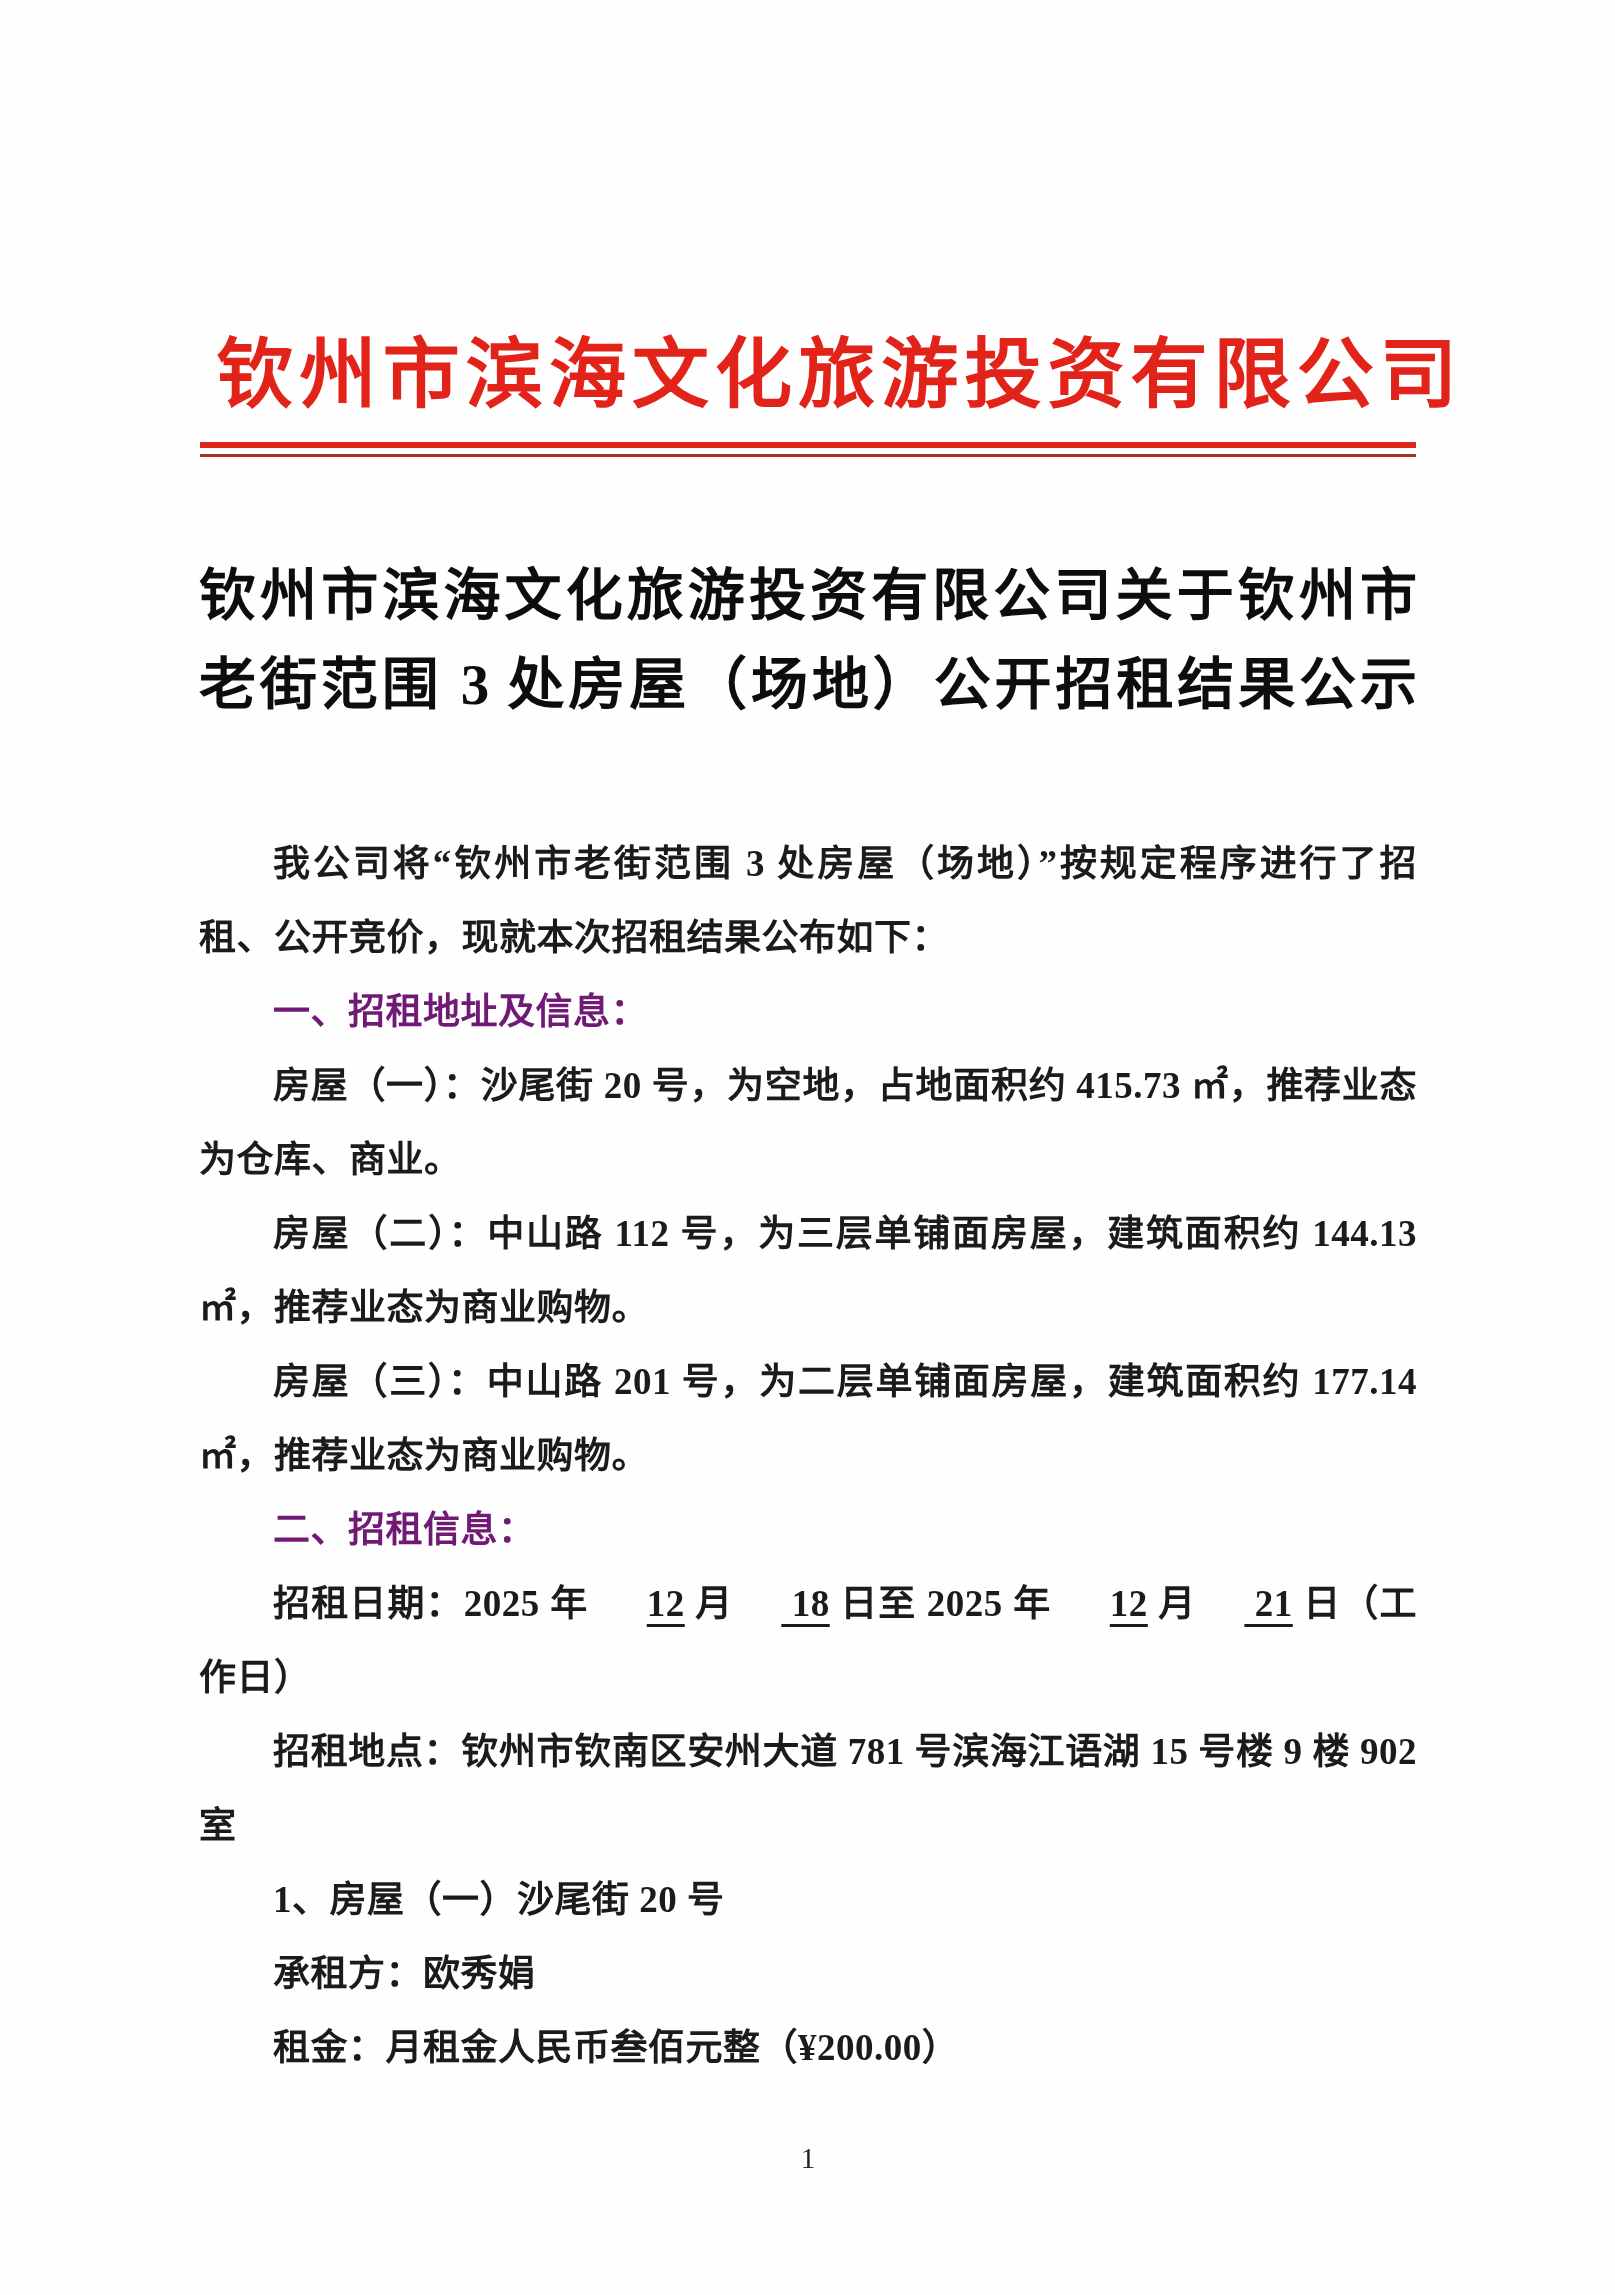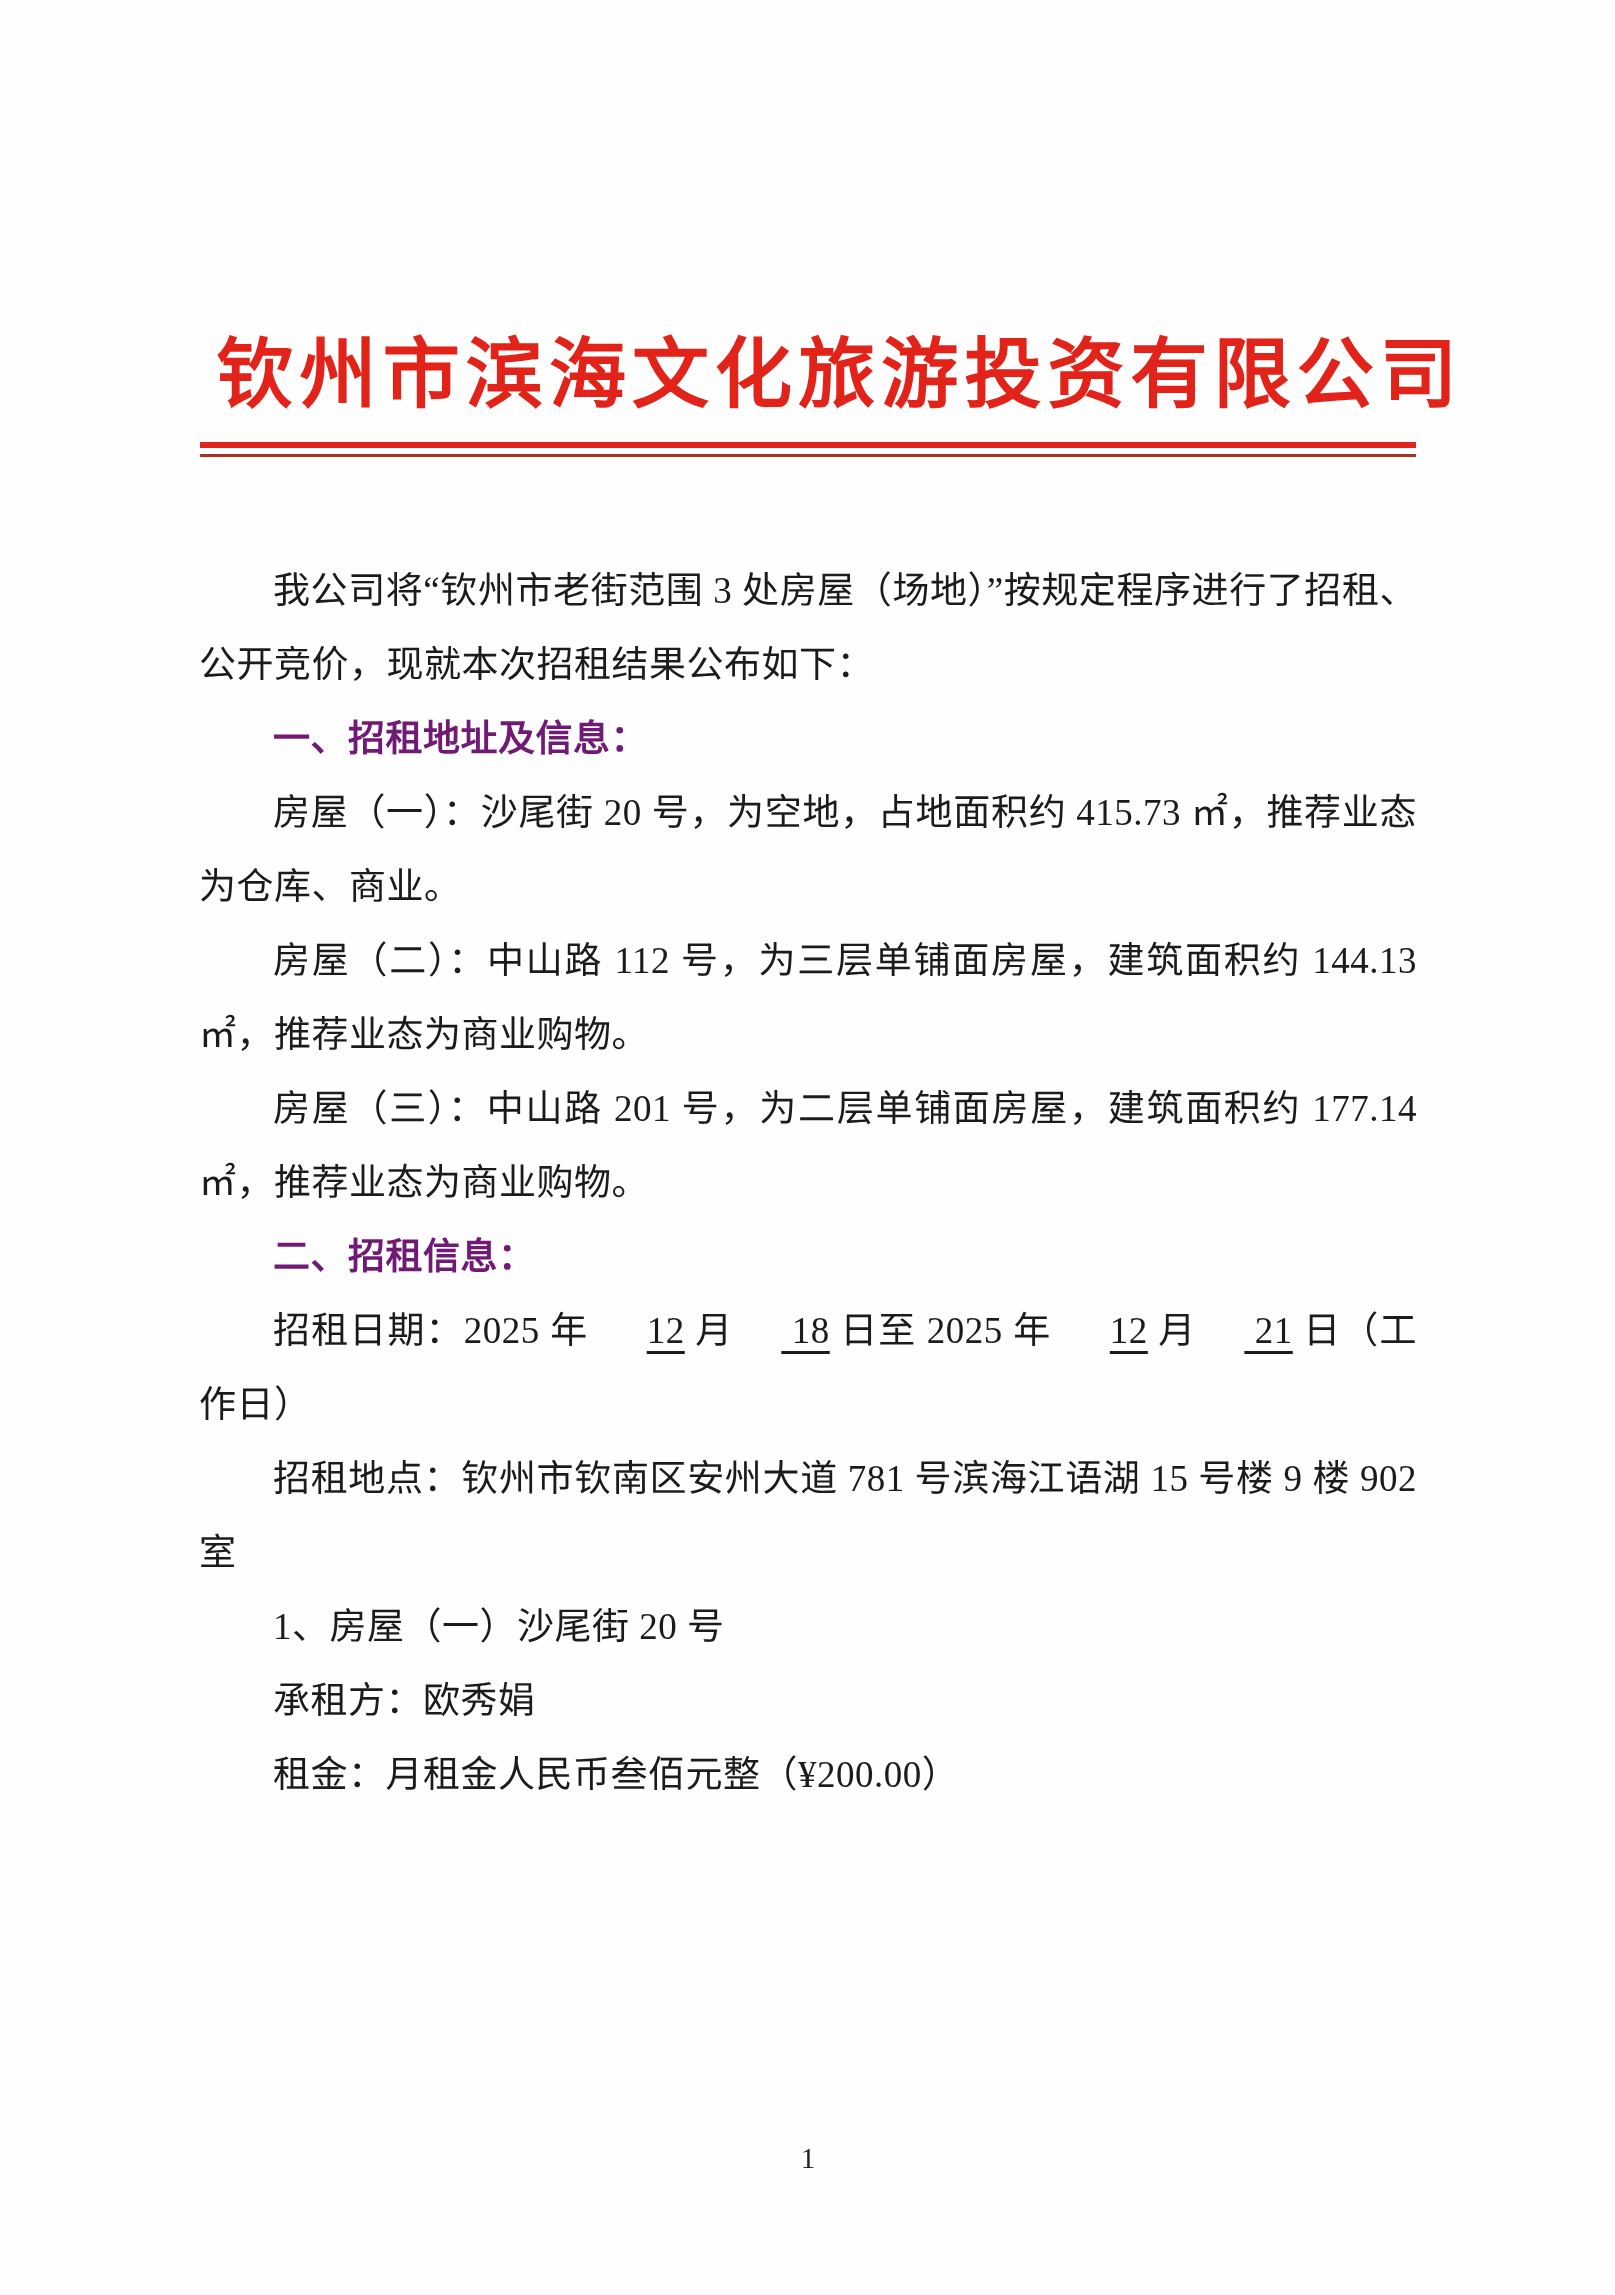--- a/index.html
+++ b/index.html
@@ -47,20 +47,21 @@
   .content {
     margin: 97px 199px 0 199px;
     font-size: 37px;
     line-height: 2.0;
   }
   .para {
     margin: 0;
     text-indent: 2em;
     text-align: justify;
     letter-spacing: 0.5px;
+    font-weight: bold;
   }
   .heading {
     font-family: "Liberation Sans", "DejaVu Sans", sans-serif;
     font-weight: bold;
     color: #701a75;
   }
   .u {
     text-decoration: underline;
     text-decoration-thickness: 2.6px;
     text-underline-offset: 8.2px;
@@ -80,20 +81,24 @@
 <body>
 
 <div class="page">
 
   <header>
     <div class="letterhead">钦州市滨海文化旅游投资有限公司</div>
     <div class="rule-thick"></div>
     <div class="rule-thin"></div>
   </header>
 
+  <h1 class="doc-title">
+    <div class="title-line">钦州市滨海文化旅游投资有限公司关于钦州市</div>
+    <div class="title-line">老街范围 3 处房屋（场地）公开招租结果公示</div>
+  </h1>
 
   <main class="content">
 
     <p class="para">我公司将“钦州市老街范围 3 处房屋（场地）”按规定程序进行了招租、公开竞价，现就本次招租结果公布如下：</p>
 
     <p class="para heading">一、招租地址及信息：</p>
 
     <p class="para">房屋（一）：沙尾街 20 号，为空地，占地面积约 415.73 ㎡，推荐业态为仓库、商业。</p>
 
     <p class="para">房屋（二）：中山路 112 号，为三层单铺面房屋，建筑面积约 144.13 ㎡，推荐业态为商业购物。</p>

